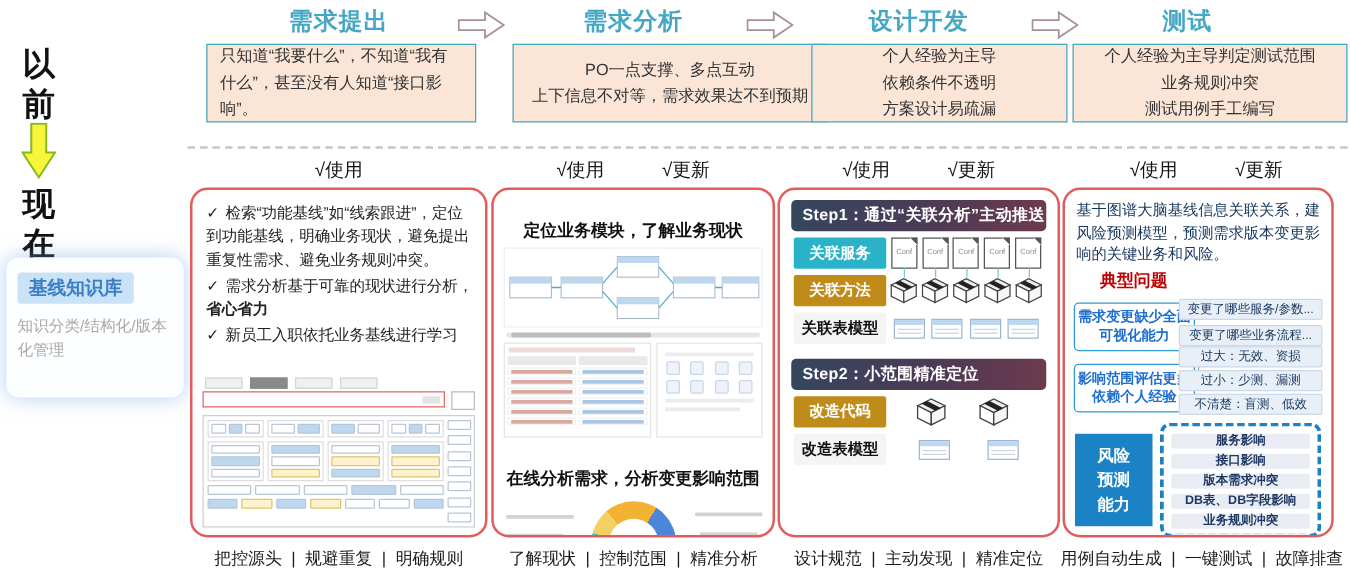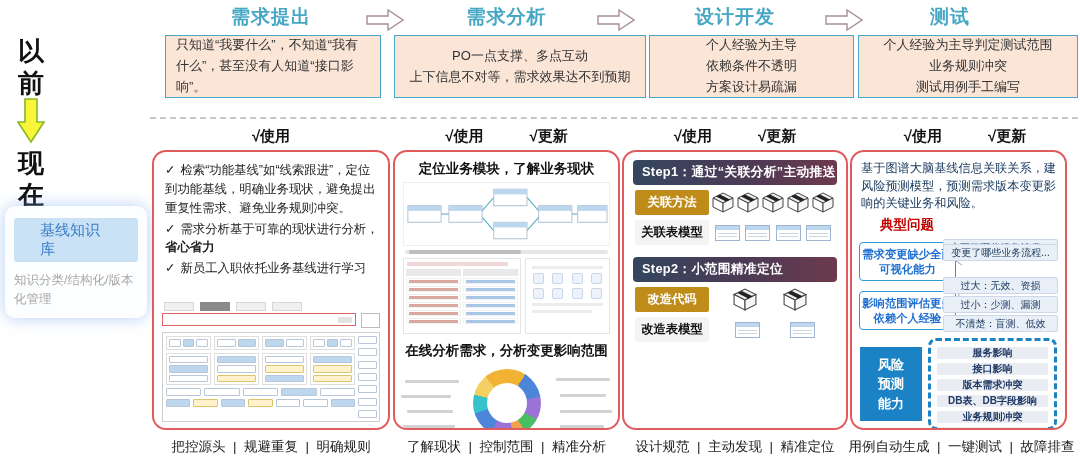--- a/index.html
+++ b/index.html
@@ -6,35 +6,35 @@
   body{width:1080px;height:464px;position:relative;background:#fff;overflow:hidden;
        font-family:"Liberation Sans","DejaVu Sans",sans-serif;color:#222}
   
   .era{position:absolute;left:13px;width:36px;font-size:26px;font-weight:bold;
        line-height:1.22;text-align:center;color:#111;word-break:break-all}
   #era-before{top:36px}
   #era-now{top:148px}
   #down-arrow{position:absolute;left:17px;top:98px}
   #kb-card{position:absolute;left:5px;top:206px;width:142px;height:112px;background:#fdfeff;
            border-radius:10px;box-shadow:0 0 16px rgba(110,160,235,.5);padding:12px 9px;box-sizing:border-box}
-  #kb-title{display:inline-block;background:#c9e2f6;color:#3a7ec6;font-weight:normal;
-            font-size:15px;padding:3px 26px;border-radius:3px}
+  #kb-title{display:inline-block;background:#c9e2f6;color:#3a7ec6;font-weight:bold;
+            font-size:15px;padding:3px 9px;border-radius:3px}
   #kb-desc{color:#a8a8a8;font-size:12.5px;margin-top:9px;line-height:1.5}
   
   .stage-title{position:absolute;top:4px;height:24px;font-size:19px;font-weight:bold;
                color:var(--teal,#45a7c4);text-align:center;letter-spacing:1px}
   .flow-arrow{position:absolute;top:8px}
   .pain{position:absolute;top:35px;height:63px;background:var(--painbg,#fbe5d6);
         border:1.6px solid var(--teal,#45a7c4);box-sizing:border-box;font-size:13px;color:#333;
         display:flex;flex-direction:column;justify-content:center;padding:4px 10px;line-height:1.6}
   .pain.center{text-align:center}
   #sep{position:absolute;left:150px;top:117px;width:928px;border-top:2px dashed #c6c6c6}
   
   .tagrow{position:absolute;top:127px;height:20px;display:flex;justify-content:center;gap:46px;
-          font-size:15px;font-weight:bold;color:#111}
+          font-size:15px;font-weight:normal;color:#111}
   
   .redbox{position:absolute;top:150px;height:280px;background:#fff;box-sizing:border-box;
           border:2px solid var(--frame,#e15c5d);border-radius:14px;overflow:hidden}
   .caption{position:absolute;top:438px;height:20px;font-size:13.5px;color:#1a1a1a;
            text-align:center;white-space:pre}
   
   .bullets{padding:9px 9px 0 11px;font-size:12.4px;line-height:1.52;color:#222}
   .bullet{margin-bottom:2px}
   .bullet .mark{margin-right:5px}
   .bullet b{font-weight:bold}
@@ -50,21 +50,21 @@
   .panel{border:1px solid #cfcfcf;padding:3px 24px 3px 3px;position:relative;height:82px}
   .prow{display:flex;gap:3px;margin-bottom:3px}
   .grp{flex:1;border:1px solid #dedede;display:flex;gap:2px;padding:2px;align-items:center}
   .grpv{flex:1;border:1px solid #dedede;display:flex;flex-direction:column;gap:2px;padding:2px}
   .p{height:6px;border:1px solid #b9c6d8;background:#fff;border-radius:1px;flex:1;min-width:6px}
   .p.b{background:#bdd7ee}.p.y{background:#fff2cc;border-color:#d9c66e}
   .rail{position:absolute;right:2px;top:3px;bottom:3px;width:19px;display:flex;
         flex-direction:column;justify-content:space-between}
   .rail .p{flex:none;height:6px}
   
-  .shot-title{margin:8px 5px 4px;font-size:13.5px;font-weight:bold;text-align:center;color:#111}
+  .shot-title{margin:24px 5px 4px;font-size:13.5px;font-weight:bold;text-align:center;color:#111}
   #flowmock{margin:0 8px;height:62px;border:1px solid #f0f0f0;background:#fff}
   #scrollbar{margin:4px 10px;height:4px;background:#e6e6e6;border-radius:2px;position:relative}
   #scrollbar::after{content:"";position:absolute;left:4px;top:0;width:55%;height:4px;
         background:#bdbdbd;border-radius:2px}
   #tablemock{margin:3px 8px;height:76px;display:flex;gap:4px}
   .tleft{flex:1.45;border:1px solid #e5e5e5;padding:2px;box-sizing:border-box}
   .tl-title{height:4px;background:#f0d9d9;margin:1px 10px 3px 1px}
   .thead{display:flex;gap:2px;height:7px;margin-bottom:2px}
   .th{flex:1;background:#e9e9e9}
   .trow{display:flex;gap:2px;height:6px;margin-bottom:2px}
@@ -151,21 +151,21 @@
 <svg class="flow-arrow" style="left:597px" width="38" height="24" viewBox="0 0 38 24">
   <polygon points="1,8 22,8 22,2 37,12 22,22 22,16 1,16" fill="#fff" stroke="#a78e9b" stroke-width="1.4"></polygon>
   </svg>
 <svg class="flow-arrow" style="left:825px" width="38" height="24" viewBox="0 0 38 24">
   <polygon points="1,8 22,8 22,2 37,12 22,22 22,16 1,16" fill="#fff" stroke="#a78e9b" stroke-width="1.4"></polygon>
   </svg>
 
 <div class="pain" style="left:165px;width:216px">
   <div>只知道“我要什么”，不知道“我有什么”，甚至没有人知道“接口影响”。</div>
 </div>
-<div class="pain center" style="left:394px;width:252px">
+<div class="pain center" style="left:410px;width:252px">
   <div>PO一点支撑、多点互动</div>
     <div>上下信息不对等，需求效果达不到预期</div>
 </div>
 <div class="pain center" style="left:649px;width:205px">
   <div>个人经验为主导</div>
     <div>依赖条件不透明</div>
     <div>方案设计易疏漏</div>
 </div>
 <div class="pain center" style="left:858px;width:220px">
   <div>个人经验为主导判定测试范围</div>
@@ -401,20 +401,45 @@
     <i class="dl" style="right:6px;top:46px;width:52px"></i>
     <i class="dl" style="right:14px;top:61px;width:44px"></i>
 
   </div>
 </div>
 <div class="caption" style="left:393px;width:227px">了解现状  |  控制范围  |  精准分析</div>
 
 <div class="redbox" style="left:622px;width:226px">
   <div class="step-banner">Step1：通过“关联分析”主动推送</div>
   <div class="row3">
+    <span class="lbl3 cyan">关联服务</span>
+    <span class="icons3">
+      <span class="doc">
+          <i class="fold"></i>
+          <em>Conf</em>
+        </span>
+      <span class="doc">
+          <i class="fold"></i>
+          <em>Conf</em>
+        </span>
+      <span class="doc">
+          <i class="fold"></i>
+          <em>Conf</em>
+        </span>
+      <span class="doc">
+          <i class="fold"></i>
+          <em>Conf</em>
+        </span>
+      <span class="doc">
+          <i class="fold"></i>
+          <em>Conf</em>
+        </span>
+    </span>
+  </div>
+  <div class="row3">
     <span class="lbl3 gold">关联方法</span>
     <span class="icons3">
       <svg class="cube" width="22" height="21" viewBox="0 0 22 21">
           <polygon points="1,6 11,1 21,6 11,11" fill="#eee" stroke="#444"></polygon>
           <polygon points="1,6 11,11 11,20 1,15" fill="#fff" stroke="#444"></polygon>
           <polygon points="21,6 11,11 11,20 21,15" fill="#f6f6f6" stroke="#444"></polygon>
           <polygon points="4,4.6 8,2.6 18,7.6 14,9.6" fill="#222"></polygon>
         </svg>
       <svg class="cube" width="22" height="21" viewBox="0 0 22 21">
           <polygon points="1,6 11,1 21,6 11,11" fill="#eee" stroke="#444"></polygon>
@@ -488,21 +513,21 @@
         <line x1="97" y1="16" x2="103" y2="7"></line>
           <line x1="97" y1="22" x2="103" y2="26"></line>
         <line x1="97" y1="66" x2="103" y2="45"></line>
           <line x1="97" y1="70" x2="103" y2="64"></line>
         <line x1="97" y1="76" x2="103" y2="83"></line>
       </g>
     </svg>
     <div class="prob" id="prob-0">需求变更缺少全面可视化能力</div>
     <div class="prob" id="prob-1">影响范围评估更多依赖个人经验</div>
     <div class="iss" style="top:0">变更了哪些服务/参数...</div>
-    <div class="iss" style="top:5px">变更了哪些业务流程...</div>
+    <div class="iss" style="top:21px">变更了哪些业务流程...</div>
     <div class="iss" style="top:38px">过大：无效、资损</div>
     <div class="iss" style="top:57px">过小：少测、漏测</div>
     <div class="iss" style="top:76px">不清楚：盲测、低效</div>
   </div>
   <div id="risk-area">
     <div id="risk-label">
         <span>风险预测能力</span>
       </div>
     <div id="risk-grid">
       <div class="cap4">服务影响</div>

